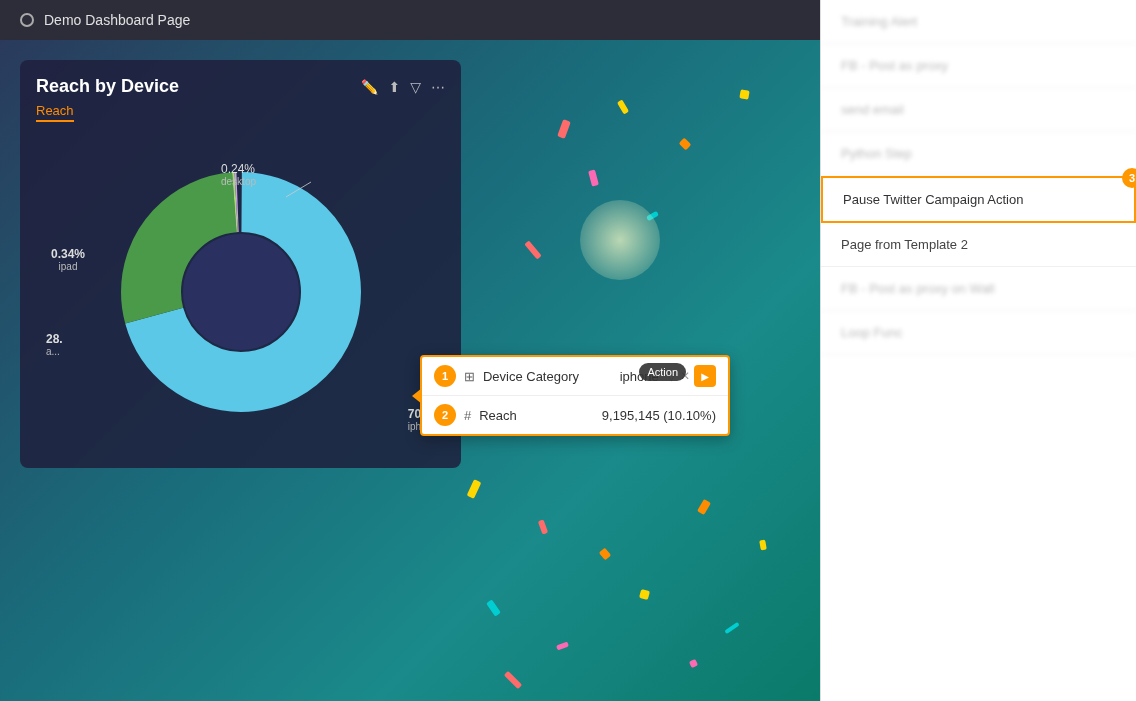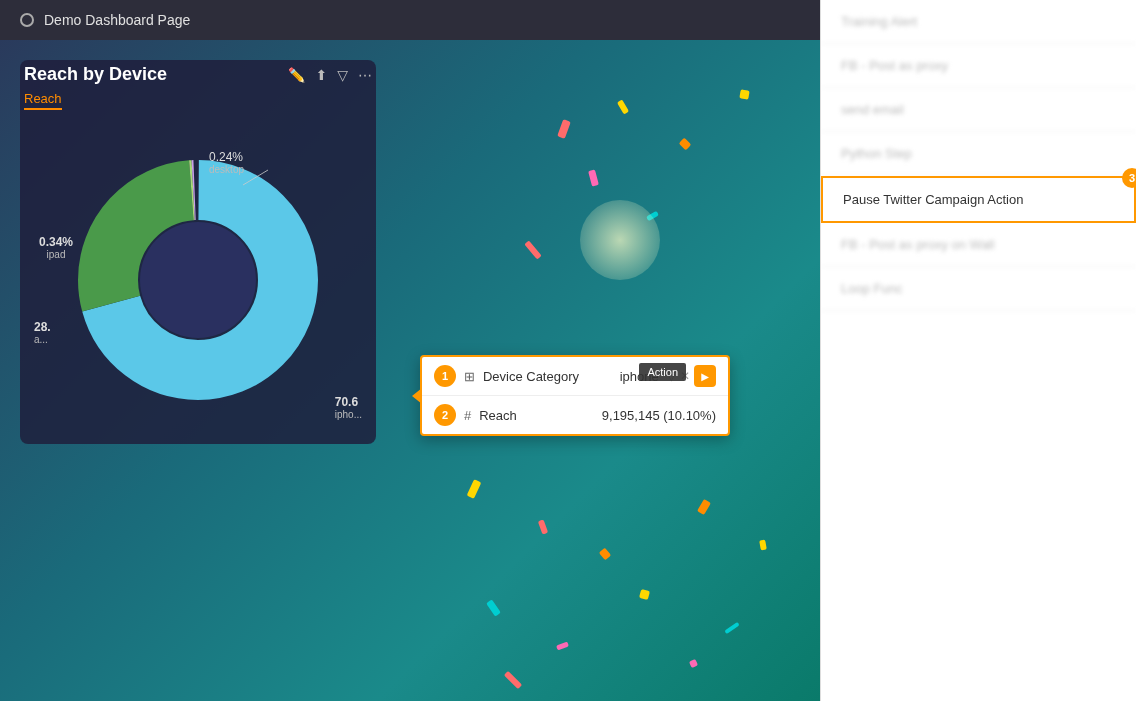--- a/index.html
+++ b/index.html
@@ -48,24 +48,24 @@
     
     .confetti {
       position: absolute;
       border-radius: 2px;
     }
 
     
     #chart-card {
       position: absolute;
       top: 20px; left: 20px;
-      width: 356px;
+      width: 441px;
       background: rgba(30, 30, 60, 0.85);
       border-radius: 8px;
-      padding: 4px;
+      padding: 16px;
       z-index: 5;
     }
     #chart-card .card-header {
       display: flex;
       align-items: center;
       justify-content: space-between;
       margin-bottom: 4px;
     }
     #chart-card .card-title {
       color: #fff;
@@ -181,21 +181,21 @@
       align-items: center;
       justify-content: center;
       cursor: pointer;
     }
     .action-tooltip {
       position: absolute;
       background: rgba(50,50,50,0.9);
       color: #fff;
       font-size: 11px;
       padding: 3px 8px;
-      border-radius: 2px;
+      border-radius: 9px;
       top: -2px;
       right: 30px;
       white-space: nowrap;
     }
 
     
     #right-panel {
       position: absolute;
       top: 0; right: 0;
       width: 316px;
@@ -372,19 +372,22 @@
   <div class="panel-item blurred">
     <span>send email</span>
   </div>
   <div class="panel-item blurred">
     <span>Python Step</span>
   </div>
   <div class="panel-item highlighted" style="position:relative;">
     <span>Pause Twitter Campaign Action</span>
     <div class="item-badge">3</div>
   </div>
+  <div class="panel-item normal">
+    <span>Page from Template 2</span>
+  </div>
   <div class="panel-item blurred">
     <span>FB - Post as proxy on Wall</span>
   </div>
   <div class="panel-item blurred">
     <span>Loop Func</span>
   </div>
 </div>
 
 </body></html>

